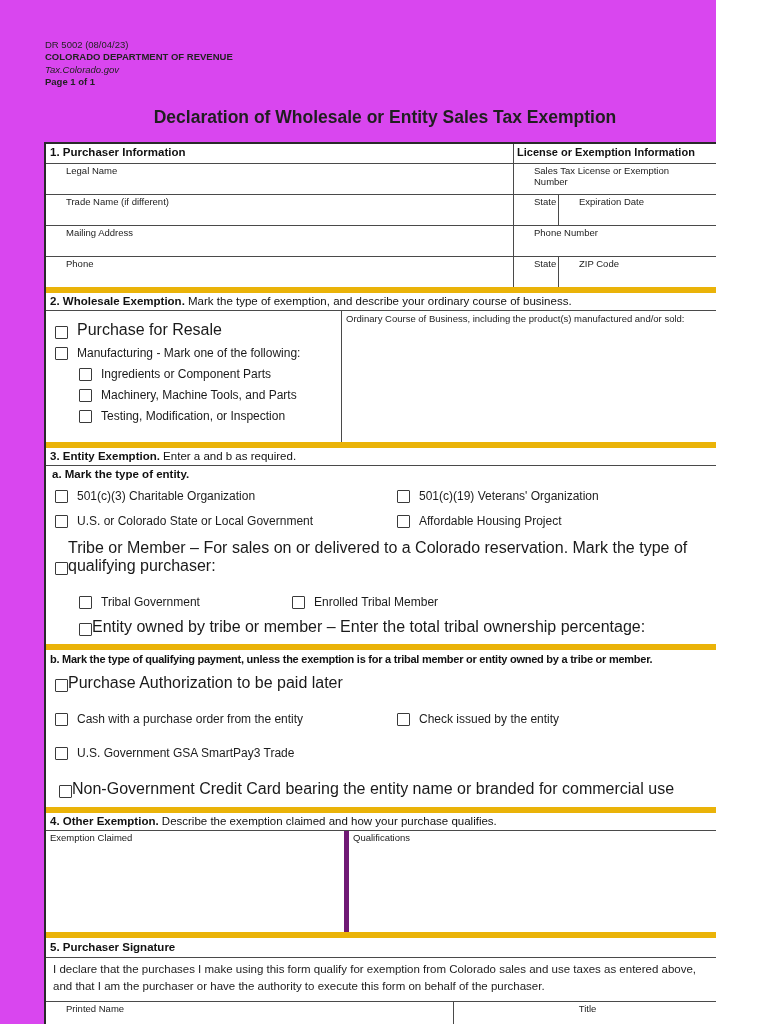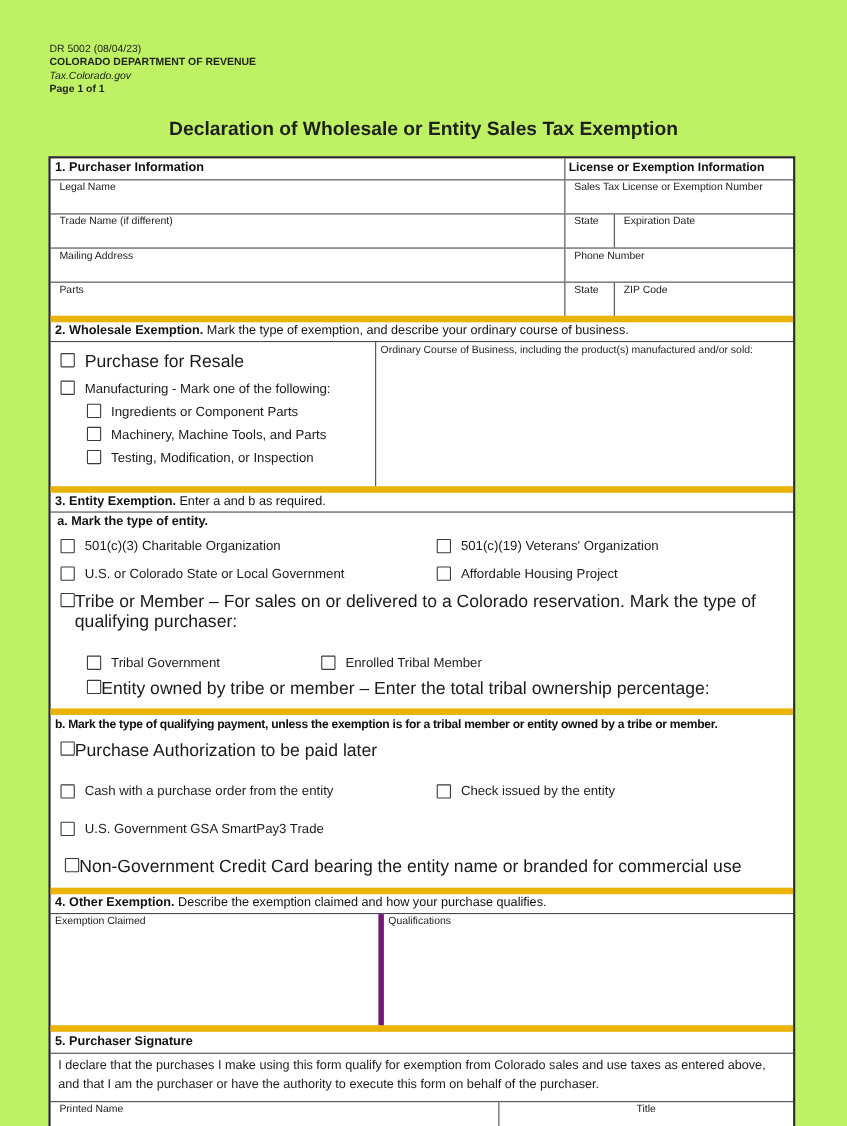--- a/index.html
+++ b/index.html
@@ -1,44 +1,44 @@
 <!DOCTYPE html>
 <html><head>
 <meta charset="utf-8">
 <style>
   * { box-sizing: border-box; }
   html, body { margin: 0; padding: 0; }
   body {
     width: 770px; height: 1024px; background: #ffffff;
     font-family: "Liberation Sans", sans-serif; color: #1a1a1a;
   }
-  .page { position: relative; width: 770px; height: 1024px; background: #bef264; overflow: hidden; }
+  .page { position: relative; width: 716px; height: 1024px; background: #d946ef; overflow: hidden; }
 
   
   .doc-header { position: absolute; left: 45px; top: 39px; font-size: 9.5px; line-height: 1.3; color: #222; }
   .doc-header .bold { font-weight: bold; }
   .doc-header .italic { font-style: italic; }
 
   .doc-title { position: absolute; left: 0; top: 107px; width: 770px; text-align: center; font-size: 17.5px; font-weight: bold; color: #1f1f1f; }
 
   
   .form { position: absolute; left: 44px; top: 142px; width: 679px; border: 2px solid #2a2a2a; background: #fff; }
   .row { display: flex; border-top: 1px solid #4a4a4a; }
   .row.first { border-top: none; }
   .row.thick { border-top: 6px solid #eab308; }
-  .cell { padding: 1px 8px; font-size: 9.5px; color: #222; }
+  .cell { padding: 1px 20px; font-size: 9.5px; color: #222; }
   .cell.grow { flex: 1; }
   .vline { border-left: 1px solid #4a4a4a; }
   .sec-head { font-size: 11.5px; font-weight: bold; padding: 2px 4px 3px; color: #111; }
   .sec-head .normal { font-weight: normal; }
   .h19 { min-height: 19px; } .h31 { min-height: 31px; }
 
   
   .cb { display: inline-block; width: 13px; height: 13px; border: 1.5px solid #3a3a3a; background: #fff; flex: none; border-radius: 1px; }
-  .check-row { display: flex; align-items: flex-start; padding-left: 9px; }
+  .check-row { display: flex; align-items: flex-end; padding-left: 9px; }
   .check-item { display: flex; align-items: center; }
   .check-item .lbl { font-size: 12px; color: #1c1c1c; margin-left: 9px; white-space: nowrap; }
   .ind1 { padding-left: 33px; }
   .ind2 { padding-left: 13px; }
   .w342 { width: 342px; } .w213 { width: 213px; }
   .mt6 { margin-top: 6px; } .mt7 { margin-top: 7px; } .mt8 { margin-top: 20px; }
   .mt9 { margin-top: 9px; } .mt10 { margin-top: 10px; } .mt11 { margin-top: 11px; }
 
   
   .s2-body { display: flex; }
@@ -88,21 +88,21 @@
     <div class="row h31">
       <div class="cell grow"><span>Trade Name (if different)</span></div>
       <div class="cell w45 vline"><span>State</span></div>
       <div class="cell w163 vline"><span>Expiration Date</span></div>
     </div>
     <div class="row h31">
       <div class="cell grow"><span>Mailing Address</span></div>
       <div class="cell w208 vline"><span>Phone Number</span></div>
     </div>
     <div class="row h31">
-      <div class="cell grow"><span>Parts</span></div>
+      <div class="cell grow"><span>Phone</span></div>
       <div class="cell w45 vline"><span>State</span></div>
       <div class="cell w163 vline"><span>ZIP Code</span></div>
     </div>
 
     <div class="row thick">
       <div class="cell grow sec-head"><span>2. Wholesale Exemption.</span><span class="normal"> Mark the type of exemption, and describe your ordinary course of business.</span></div>
     </div>
     <div class="row s2-body">
       <div class="s2-left">
         <div class="check-row mt10">

